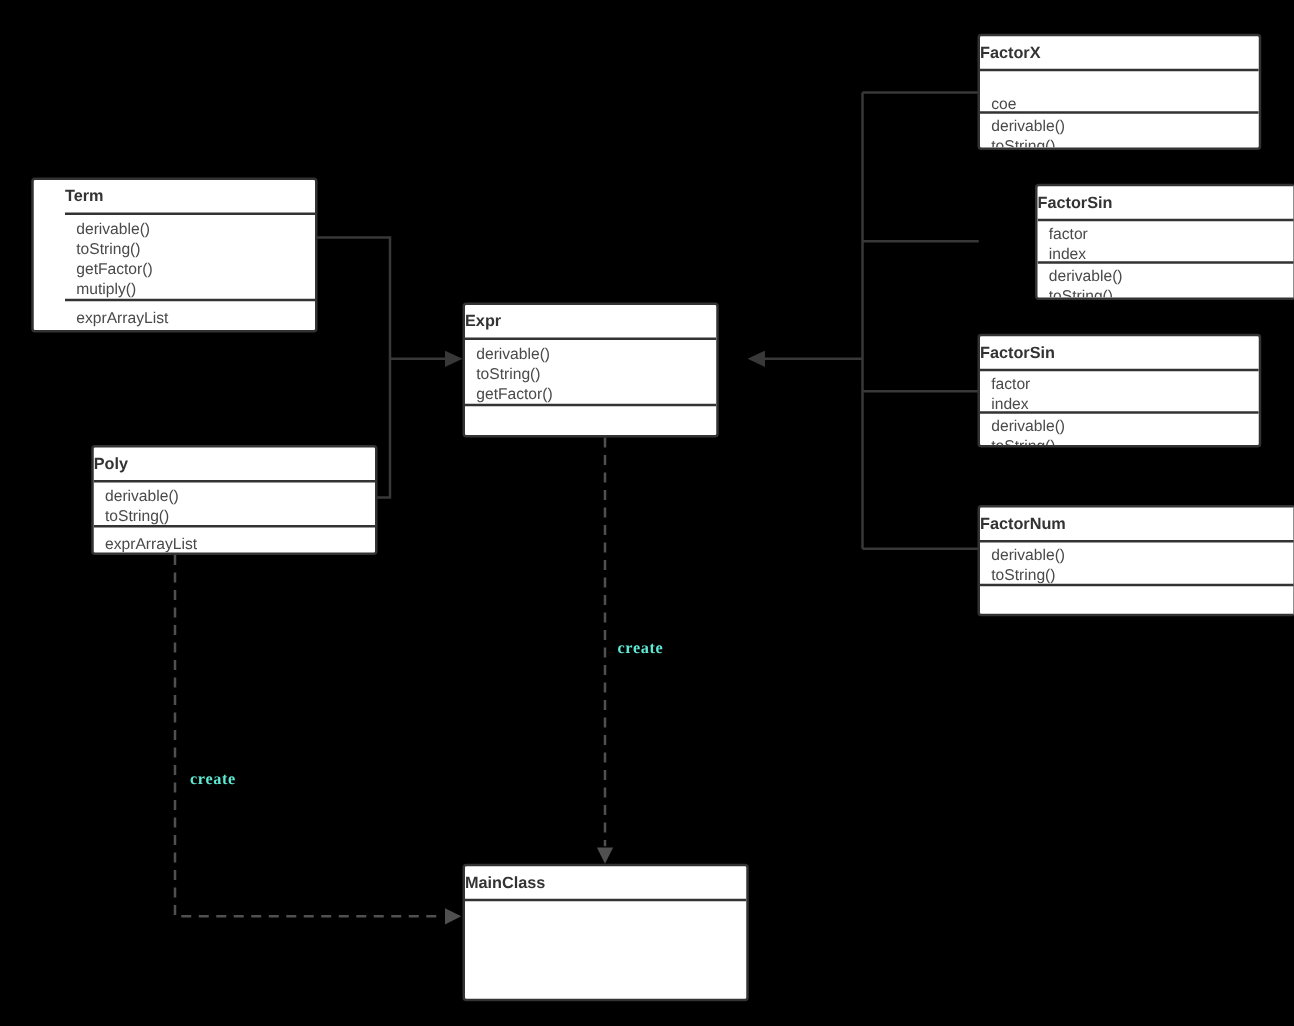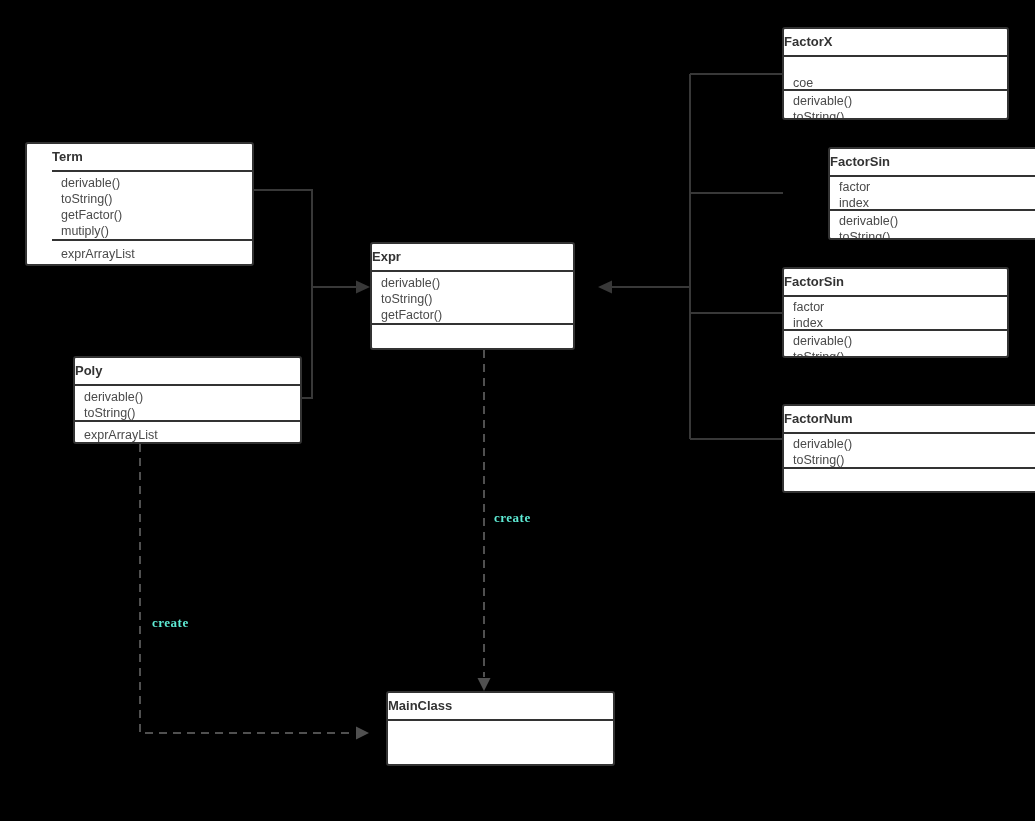--- a/index.html
+++ b/index.html
@@ -122,21 +122,21 @@
   <div class="class-box" style="left:370px; top:242px; width:205px; height:108px;">
     <div class="box-title">Expr</div>
     <div class="compartment" style="height:53px;">
       <div class="row">derivable()</div>
       <div class="row">toString()</div>
       <div class="row">getFactor()</div>
     </div>
     <div class="compartment last"></div>
   </div>
 
-  <div class="class-box" style="left:370px; top:691px; width:229px; height:75px;margin-left:16px;">
+  <div class="class-box" style="left:370px; top:691px; width:229px; height:110px;">
     <div class="box-title">MainClass</div>
     <div class="compartment last"></div>
   </div>
 
   <div class="class-box" style="left:782px; top:27px; width:227px; height:93px;">
     <div class="box-title">FactorX</div>
     <div class="compartment" style="height:34px; padding-top:18px;">
       <div class="row">coe</div>
       <div class="row">index</div>
     </div>

